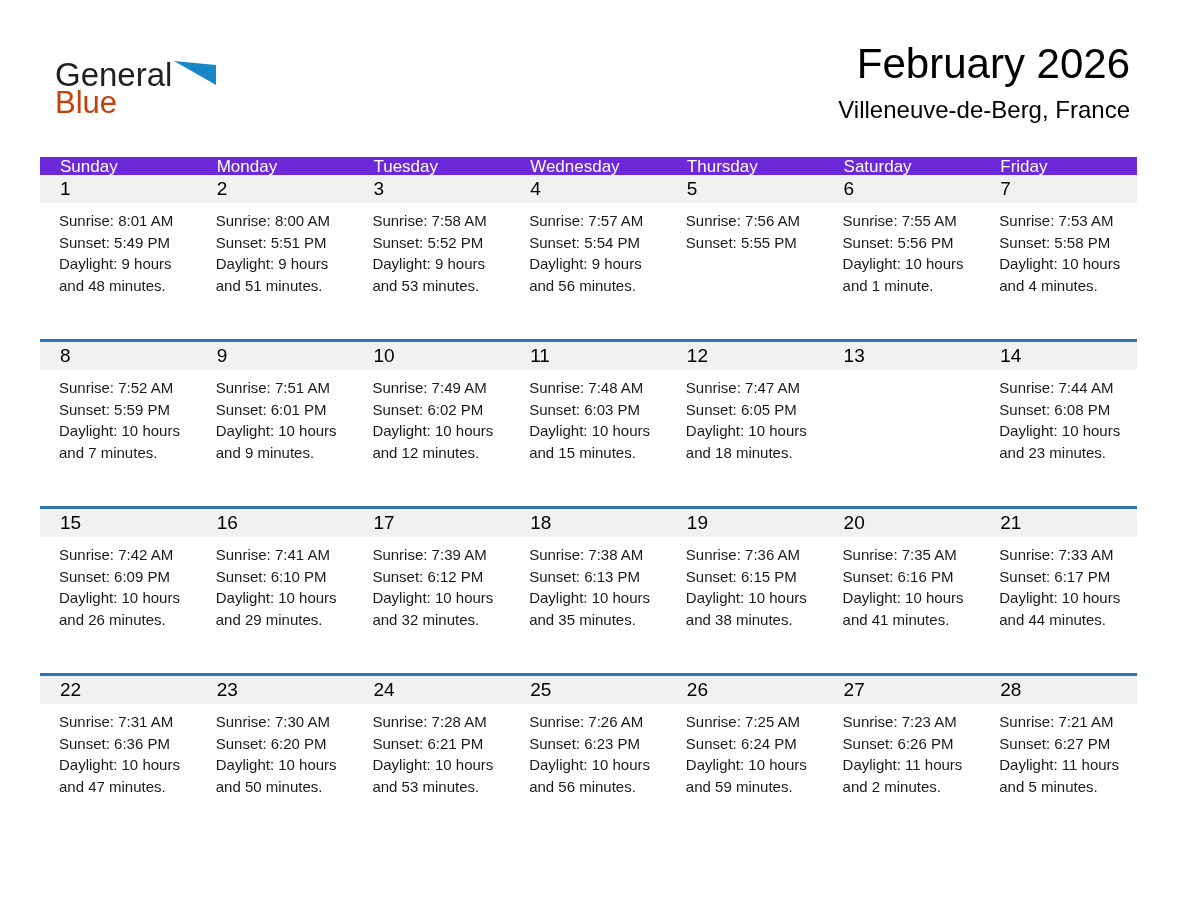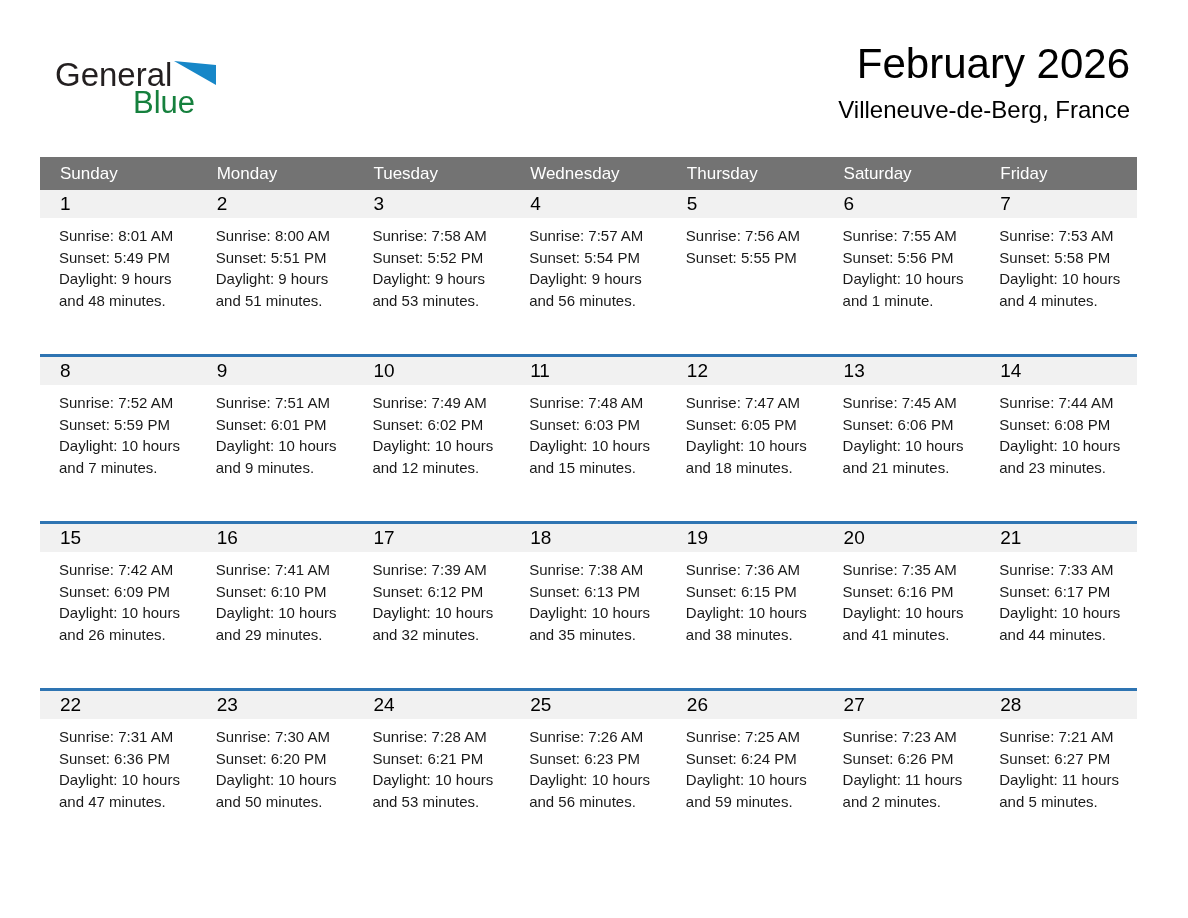--- a/index.html
+++ b/index.html
@@ -16,34 +16,34 @@
   .top-area { position: absolute; left: 40px; top: 40px; width: 1097px; height: 110px; }
 
   .logo { position: absolute; left: 15px; top: 18px; width: 210px; }
   .logo-line1 { display: flex; align-items: flex-start; }
   .logo-general {
     font-size: 33px; color: #231f20; letter-spacing: 0px;
     font-weight: 400; line-height: 1;
   }
   .logo-triangle { margin-left: 2px; margin-top: 2px; }
   .logo-blue {
-    font-size: 31px; color: #15803d; font-weight: 400; line-height: 1;
-    margin-left: 78px; margin-top: -4px;
+    font-size: 31px; color: #c2410c; font-weight: 400; line-height: 1;
+    margin-top: -4px;
   }
 
   .title-block { position: absolute; right: 7px; top: 0; text-align: right; }
   .cal-title { font-size: 42px; color: #000000; font-weight: 400; line-height: 1.15; }
   .cal-subtitle { font-size: 24px; color: #000000; font-weight: 400; margin-top: 8px; margin-left: 36px; }
 
   
   .calendar { position: absolute; left: 40px; top: 157px; width: 1097px; }
 
   .weekday-header {
     display: grid; grid-template-columns: repeat(7, 1fr);
-    background: #737373; height: 33px;
+    background: #6d28d9; height: 18px;
   }
   .weekday-cell {
     color: #ffffff; font-size: 17px; font-weight: 400;
     display: flex; align-items: center; padding-left: 20px;
   }
 
   .week-row {
     display: grid; grid-template-columns: repeat(7, 1fr);
     height: 164px; background: #ffffff;
   }
@@ -183,25 +183,20 @@
         <div class="day-cell">
           <div class="day-num-band">12</div>
           <div class="day-details">
             <div class="detail-line">Sunrise: 7:47 AM</div>
             <div class="detail-line">Sunset: 6:05 PM</div>
             <div class="detail-line">Daylight: 10 hours and 18 minutes.</div>
           </div>
         </div>
         <div class="day-cell">
           <div class="day-num-band">13</div>
-          <div class="day-details">
-            <div class="detail-line">Sunrise: 7:45 AM</div>
-            <div class="detail-line">Sunset: 6:06 PM</div>
-            <div class="detail-line">Daylight: 10 hours and 21 minutes.</div>
-          </div>
         </div>
         <div class="day-cell">
           <div class="day-num-band">14</div>
           <div class="day-details">
             <div class="detail-line">Sunrise: 7:44 AM</div>
             <div class="detail-line">Sunset: 6:08 PM</div>
             <div class="detail-line">Daylight: 10 hours and 23 minutes.</div>
           </div>
         </div>
       </div>

